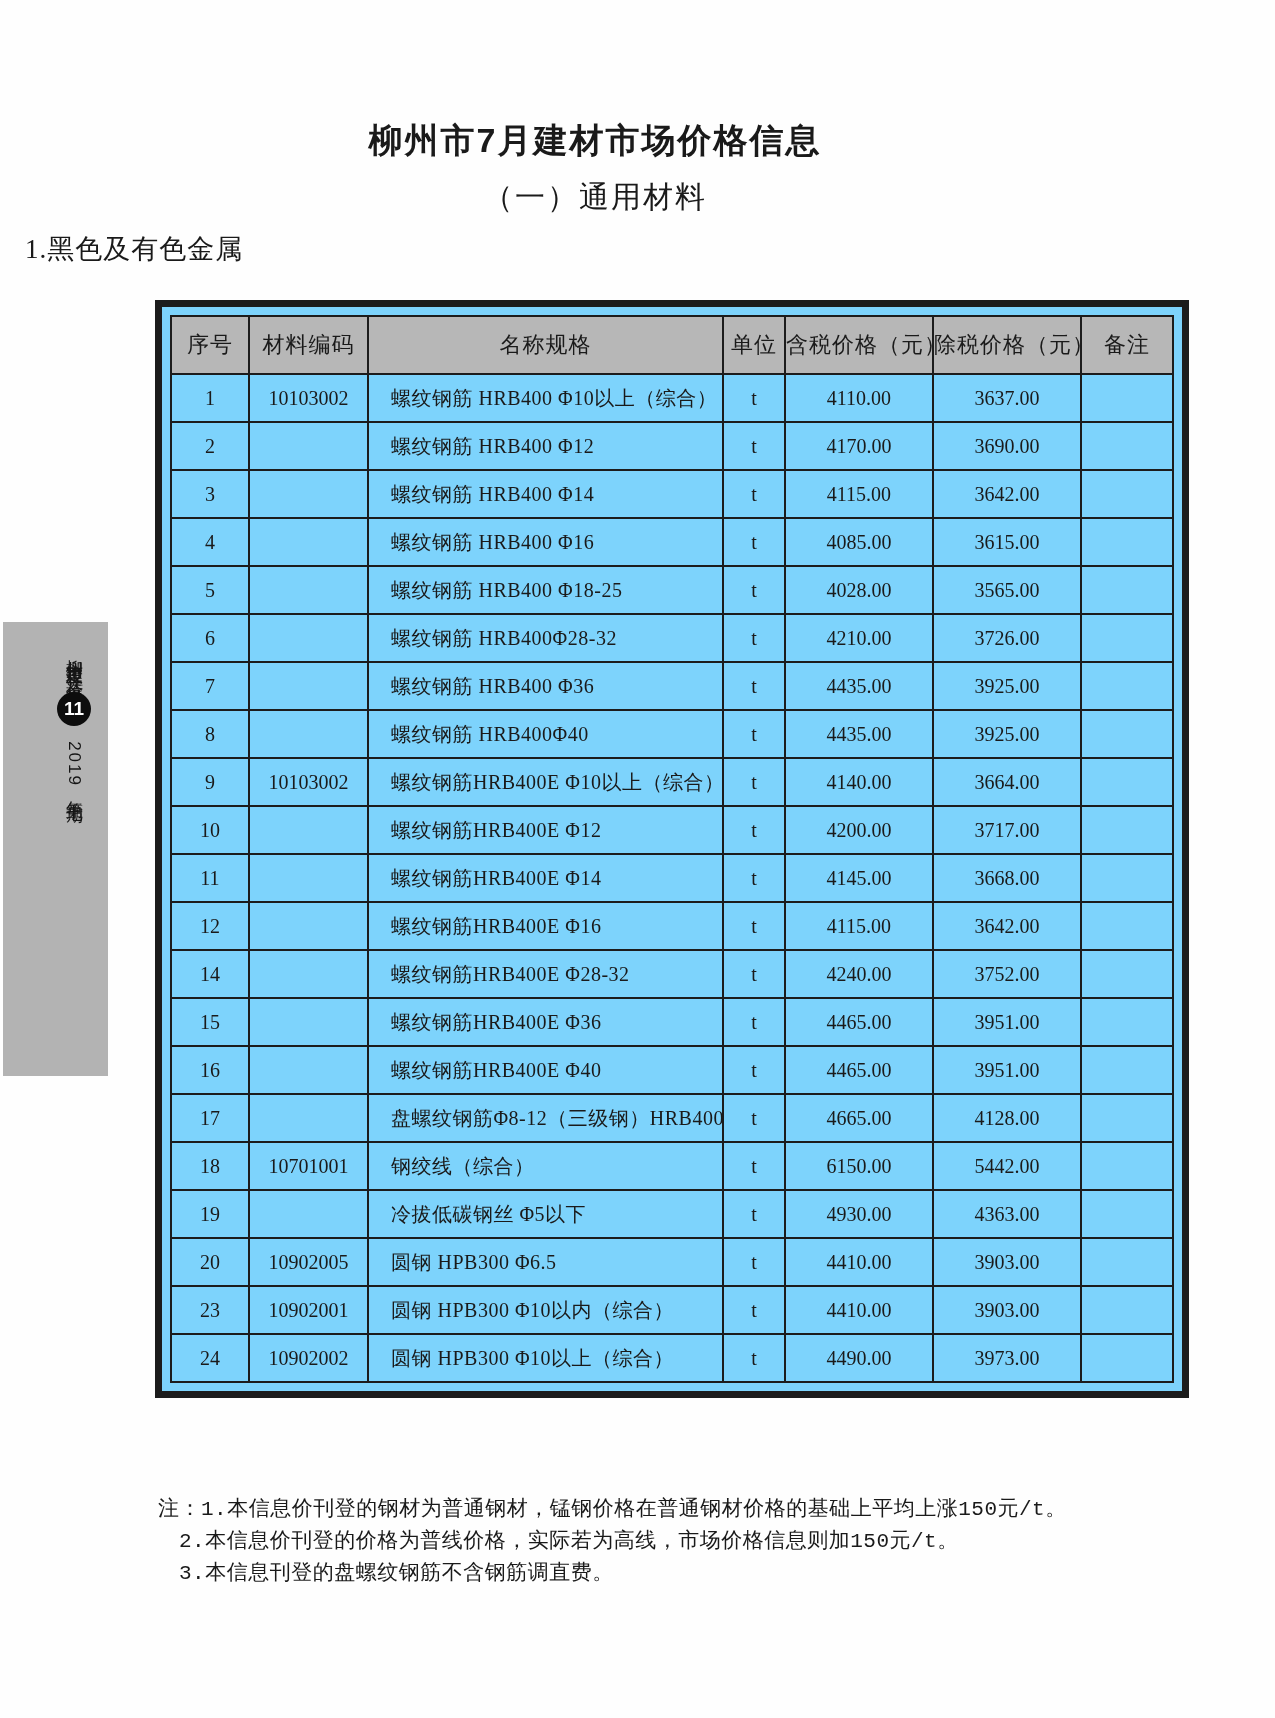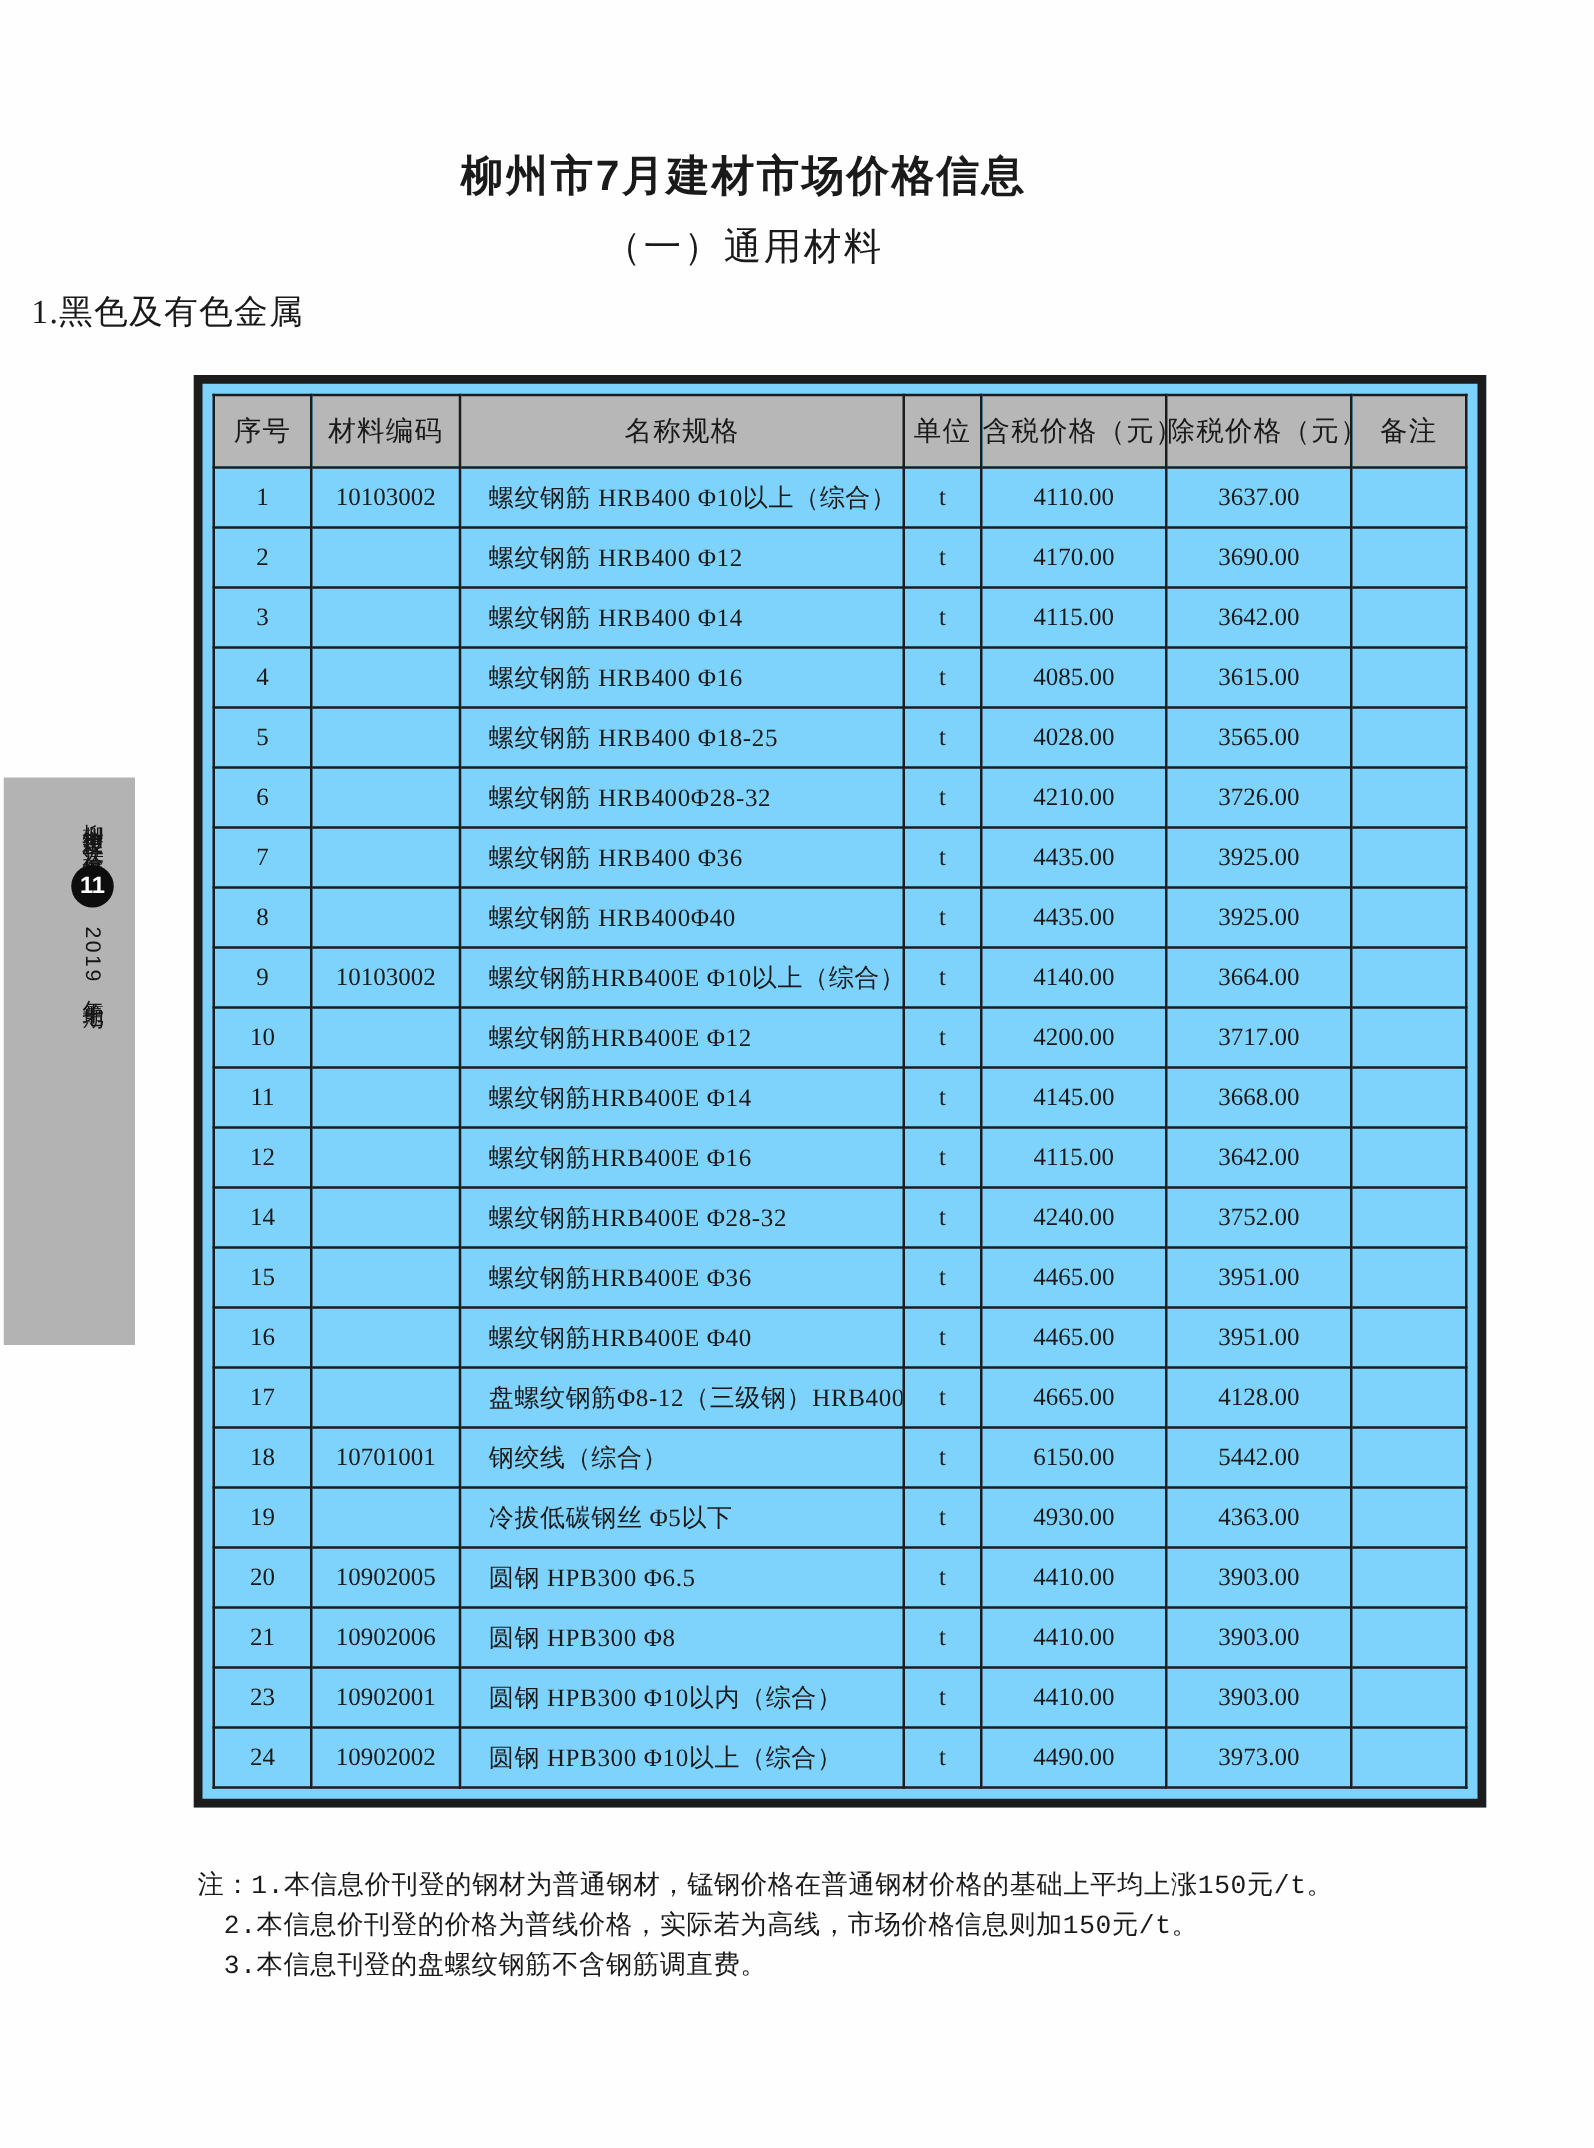--- a/index.html
+++ b/index.html
@@ -309,29 +309,20 @@
           <tr>
             <td class="col-seq">20</td>
             <td class="col-code">10902005</td>
             <td class="col-name">圆钢 HPB300 Φ6.5</td>
             <td class="col-unit">t</td>
             <td class="col-tax">4410.00</td>
             <td class="col-notax">3903.00</td>
             <td class="col-remark"></td>
           </tr>
           <tr>
-            <td class="col-seq">21</td>
-            <td class="col-code">10902006</td>
-            <td class="col-name">圆钢 HPB300 Φ8</td>
-            <td class="col-unit">t</td>
-            <td class="col-tax">4410.00</td>
-            <td class="col-notax">3903.00</td>
-            <td class="col-remark"></td>
-          </tr>
-          <tr>
             <td class="col-seq">23</td>
             <td class="col-code">10902001</td>
             <td class="col-name">圆钢 HPB300 Φ10以内（综合）</td>
             <td class="col-unit">t</td>
             <td class="col-tax">4410.00</td>
             <td class="col-notax">3903.00</td>
             <td class="col-remark"></td>
           </tr>
           <tr>
             <td class="col-seq">24</td>

